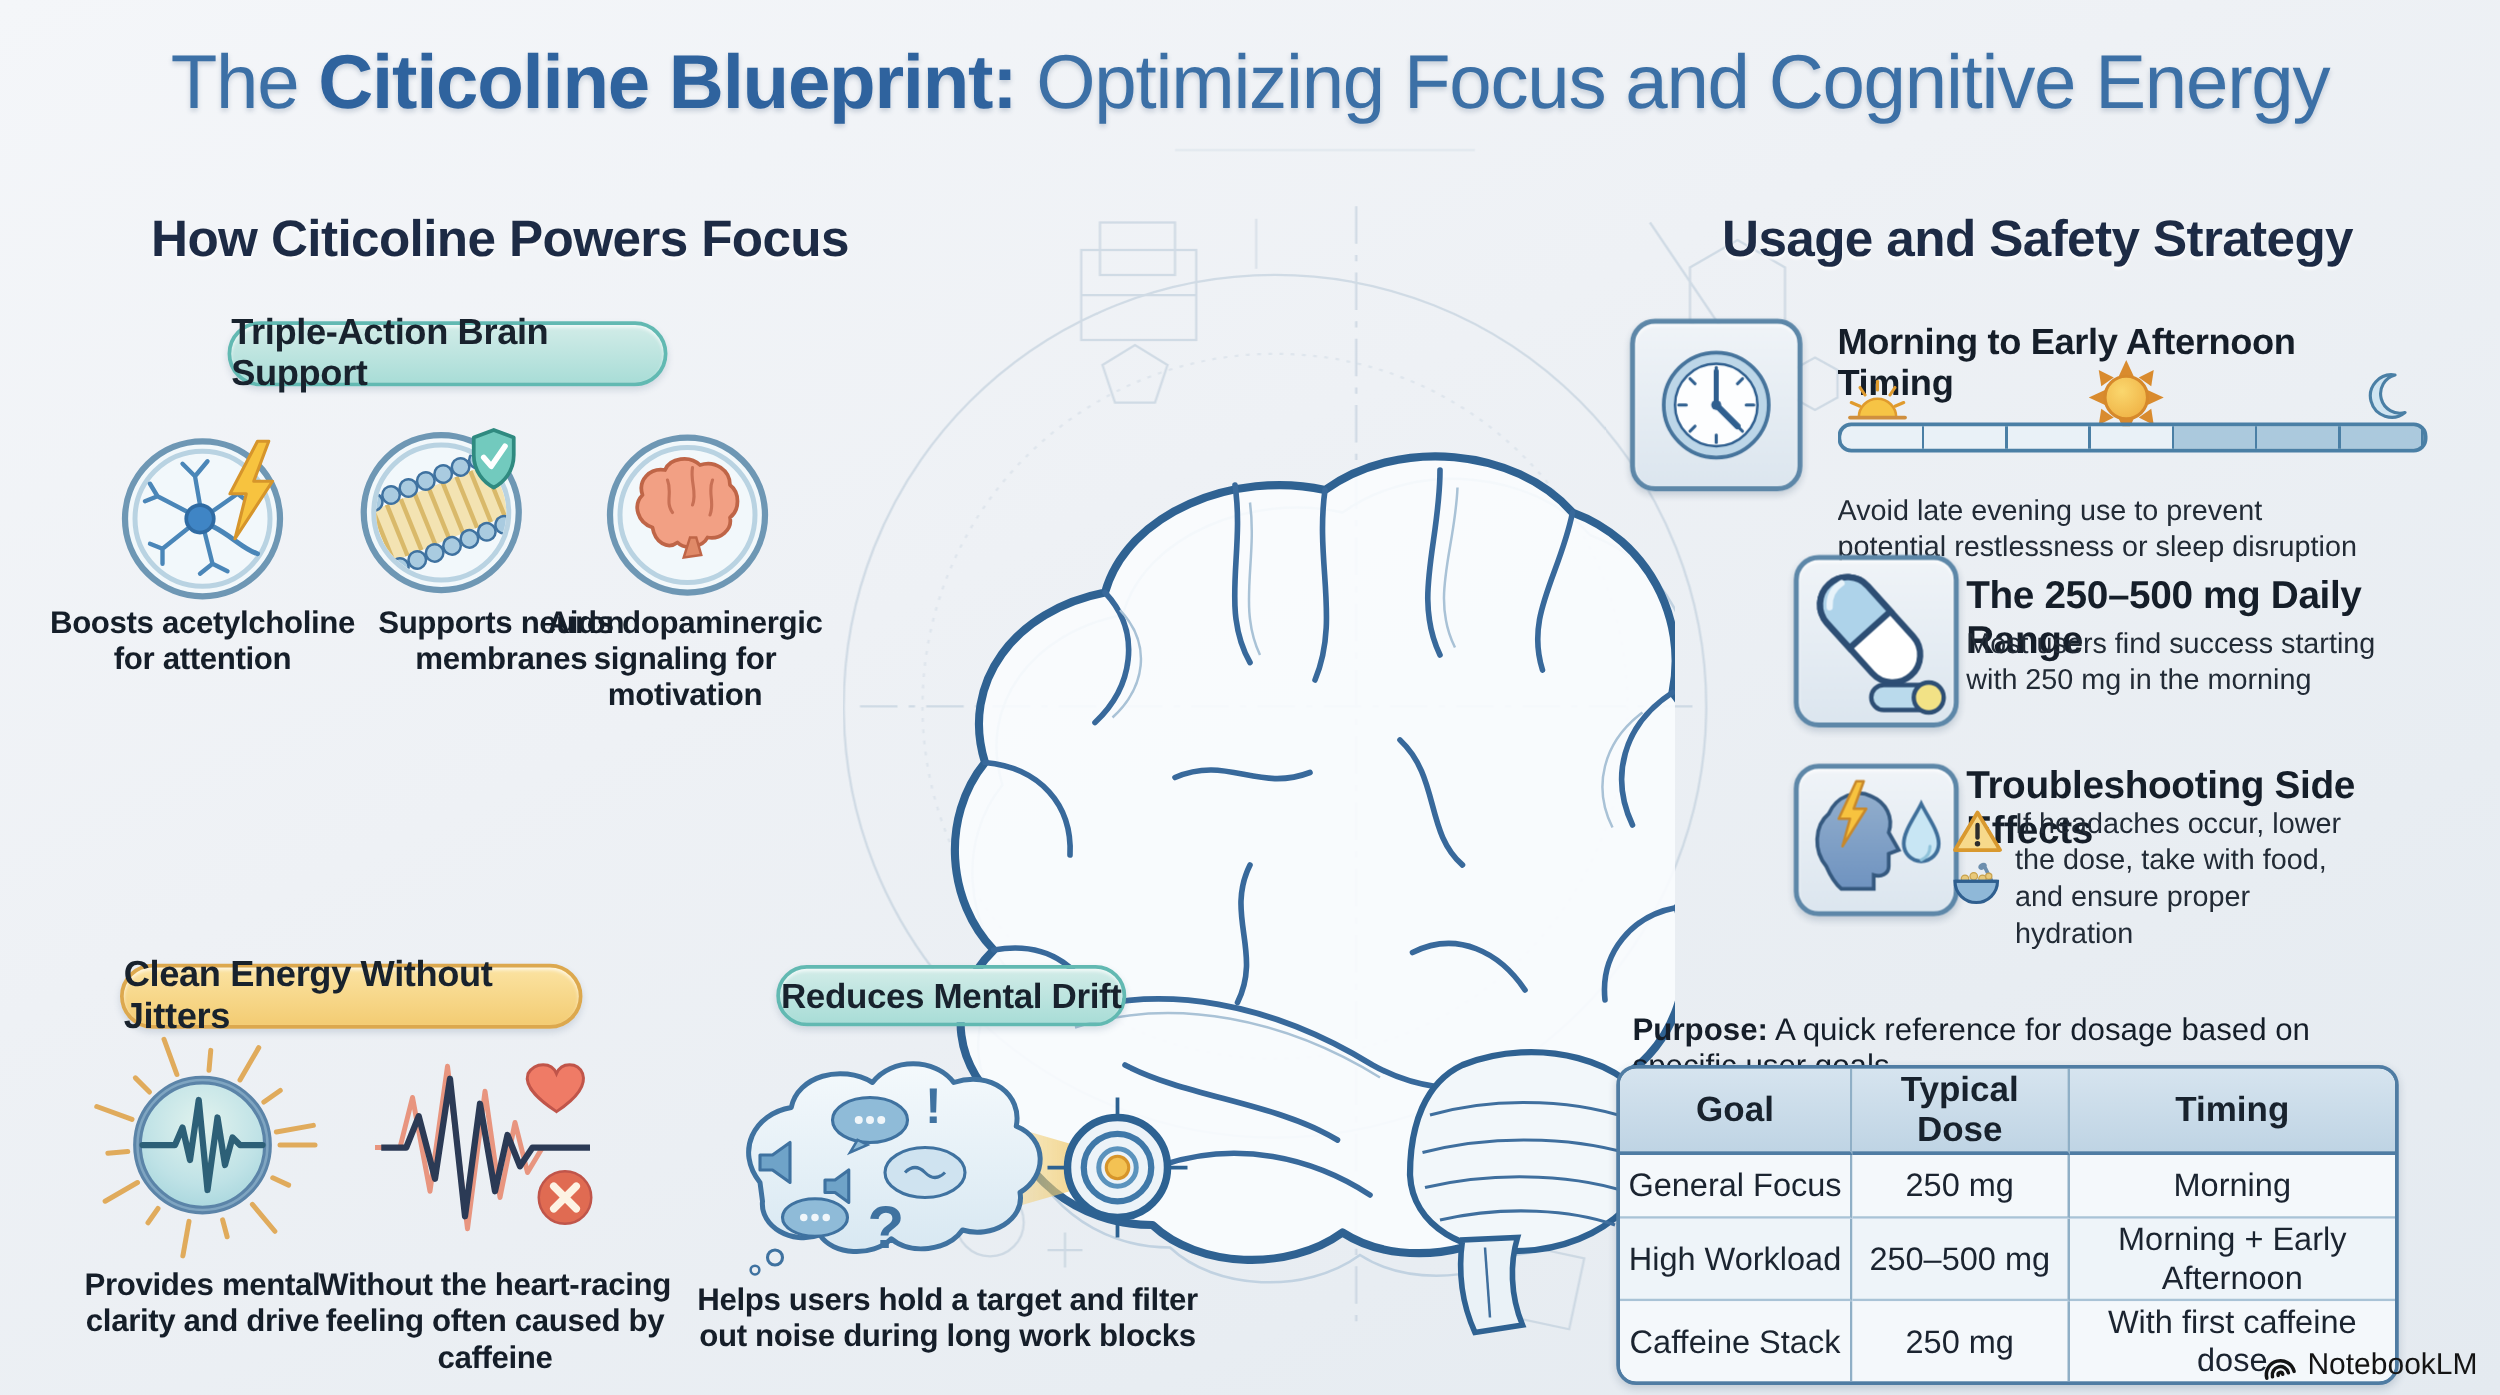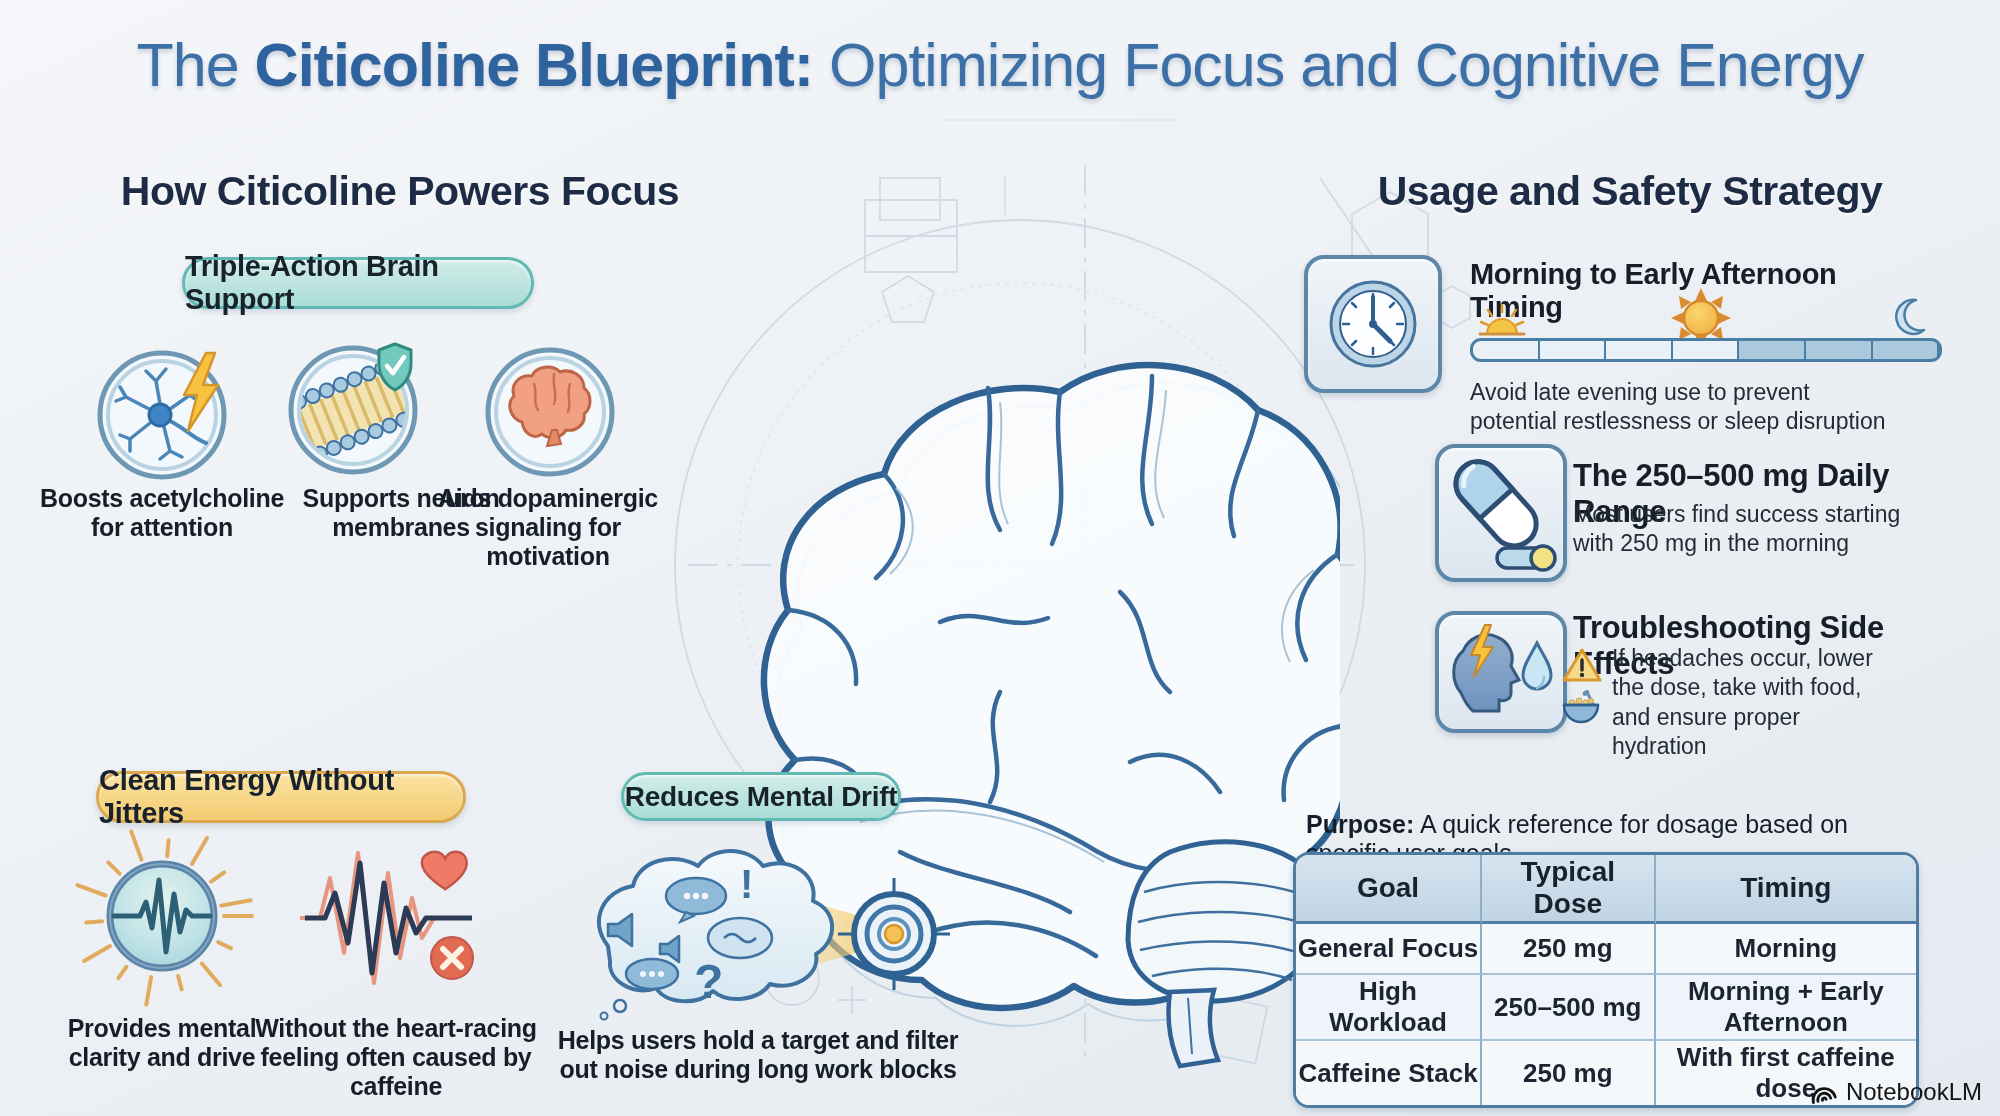--- a/index.html
+++ b/index.html
@@ -31,21 +31,21 @@
     background:linear-gradient(#f0f4f8,#dce6ef);
     box-shadow:0 3px 6px rgba(40,70,100,.2), inset 0 2px 3px rgba(255,255,255,.8);}
   .purpose{font-size:25px;color:#151e29;}
   .purpose .lbl{font-weight:700;}
   
   table.dose{border-collapse:separate;border-spacing:0;width:626px;
     border:3.5px solid #4f7ca3;border-radius:16px;overflow:hidden;
     background:#f5f9fc;box-shadow:0 3px 7px rgba(40,70,100,.2);}
   table.dose th{background:linear-gradient(#d6e4ef,#bfd4e4);font-size:28px;font-weight:700;
     color:#18222d;height:48px;border-bottom:3px solid #4f7ca3;}
-  table.dose td{font-size:26px;font-weight:700;color:#1b2430;height:47px;text-align:center;background:#f4f8fb;}
+  table.dose td{font-size:26px;font-weight:400;color:#1b2430;height:47px;text-align:center;background:#f4f8fb;}
   table.dose tr.alt td{background:#eef4f9;}
   table.dose th.cline,table.dose td.cline{border-right:2px solid #8fafc6;}
   table.dose tr.rline td{border-bottom:2px solid #a9c3d6;}
   
   .tl-bar{width:466px;height:18px;border:3px solid #4a7fa5;border-radius:11px;
     background:
       repeating-linear-gradient(to right, transparent 0 64.6px, #4a7fa5 64.6px 66.6px),
       linear-gradient(to right,#e9f1f7 0 57%,#abc9dd 57% 100%);}
   
   .wm{display:flex;align-items:center;gap:8px;font-size:24px;font-weight:500;color:#141414;}
@@ -357,21 +357,21 @@
         <polygon points="11,52 13,39 23,46"></polygon>
           <polygon points="55,52 53,39 43,46"></polygon>
       </g>
       <circle cx="33" cy="30" r="17" fill="url(#sung)" stroke="#d6892b" stroke-width="2.5"></circle>
     </svg>
     <svg class="abs" style="left:420px;top:8px;" width="36" height="40" viewBox="0 0 36 40">
       <path d="M26 2 A17 17 0 1 0 34 32 A13 13 0 1 1 26 2 Z" fill="#cfe4f1" stroke="#4a7fa5" stroke-width="2.5" stroke-linejoin="round"></path>
     </svg>
     <div class="abs tl-bar" style="left:0;top:48px;"></div>
   </div>
-  <div class="abs item-body" style="left:1470px;top:378px;width:432px;">Avoid late evening use to prevent potential restlessness or sleep disruption</div>
+  <div class="abs item-body" style="left:1470px;top:394px;width:432px;">Avoid late evening use to prevent potential restlessness or sleep disruption</div>
 
   <div class="abs icon-box" style="left:1435px;top:444px;width:124px;height:130px;">
     <svg width="124" height="130" viewBox="0 0 124 130">
       <g transform="rotate(-42 55 55)">
         <rect x="34" y="8" width="44" height="98" rx="22" fill="#ffffff" stroke="#2d4e74" stroke-width="5"></rect>
         <path d="M34 57 V30 a22 22 0 0 1 22 -22 a22 22 0 0 1 22 22 V57 Z" fill="#aed3ea" stroke="#2d4e74" stroke-width="5"></path>
         <path d="M44 22 q8 -10 20 -8" fill="none" stroke="#e8f3fa" stroke-width="5" stroke-linecap="round"></path>
       </g>
       <rect x="58" y="100" width="52" height="20" rx="10" fill="#badaec" stroke="#2d4e74" stroke-width="3.5"></rect>
       <circle cx="104" cy="110" r="12" fill="#f2e286" stroke="#2d4e74" stroke-width="3.5"></circle>

